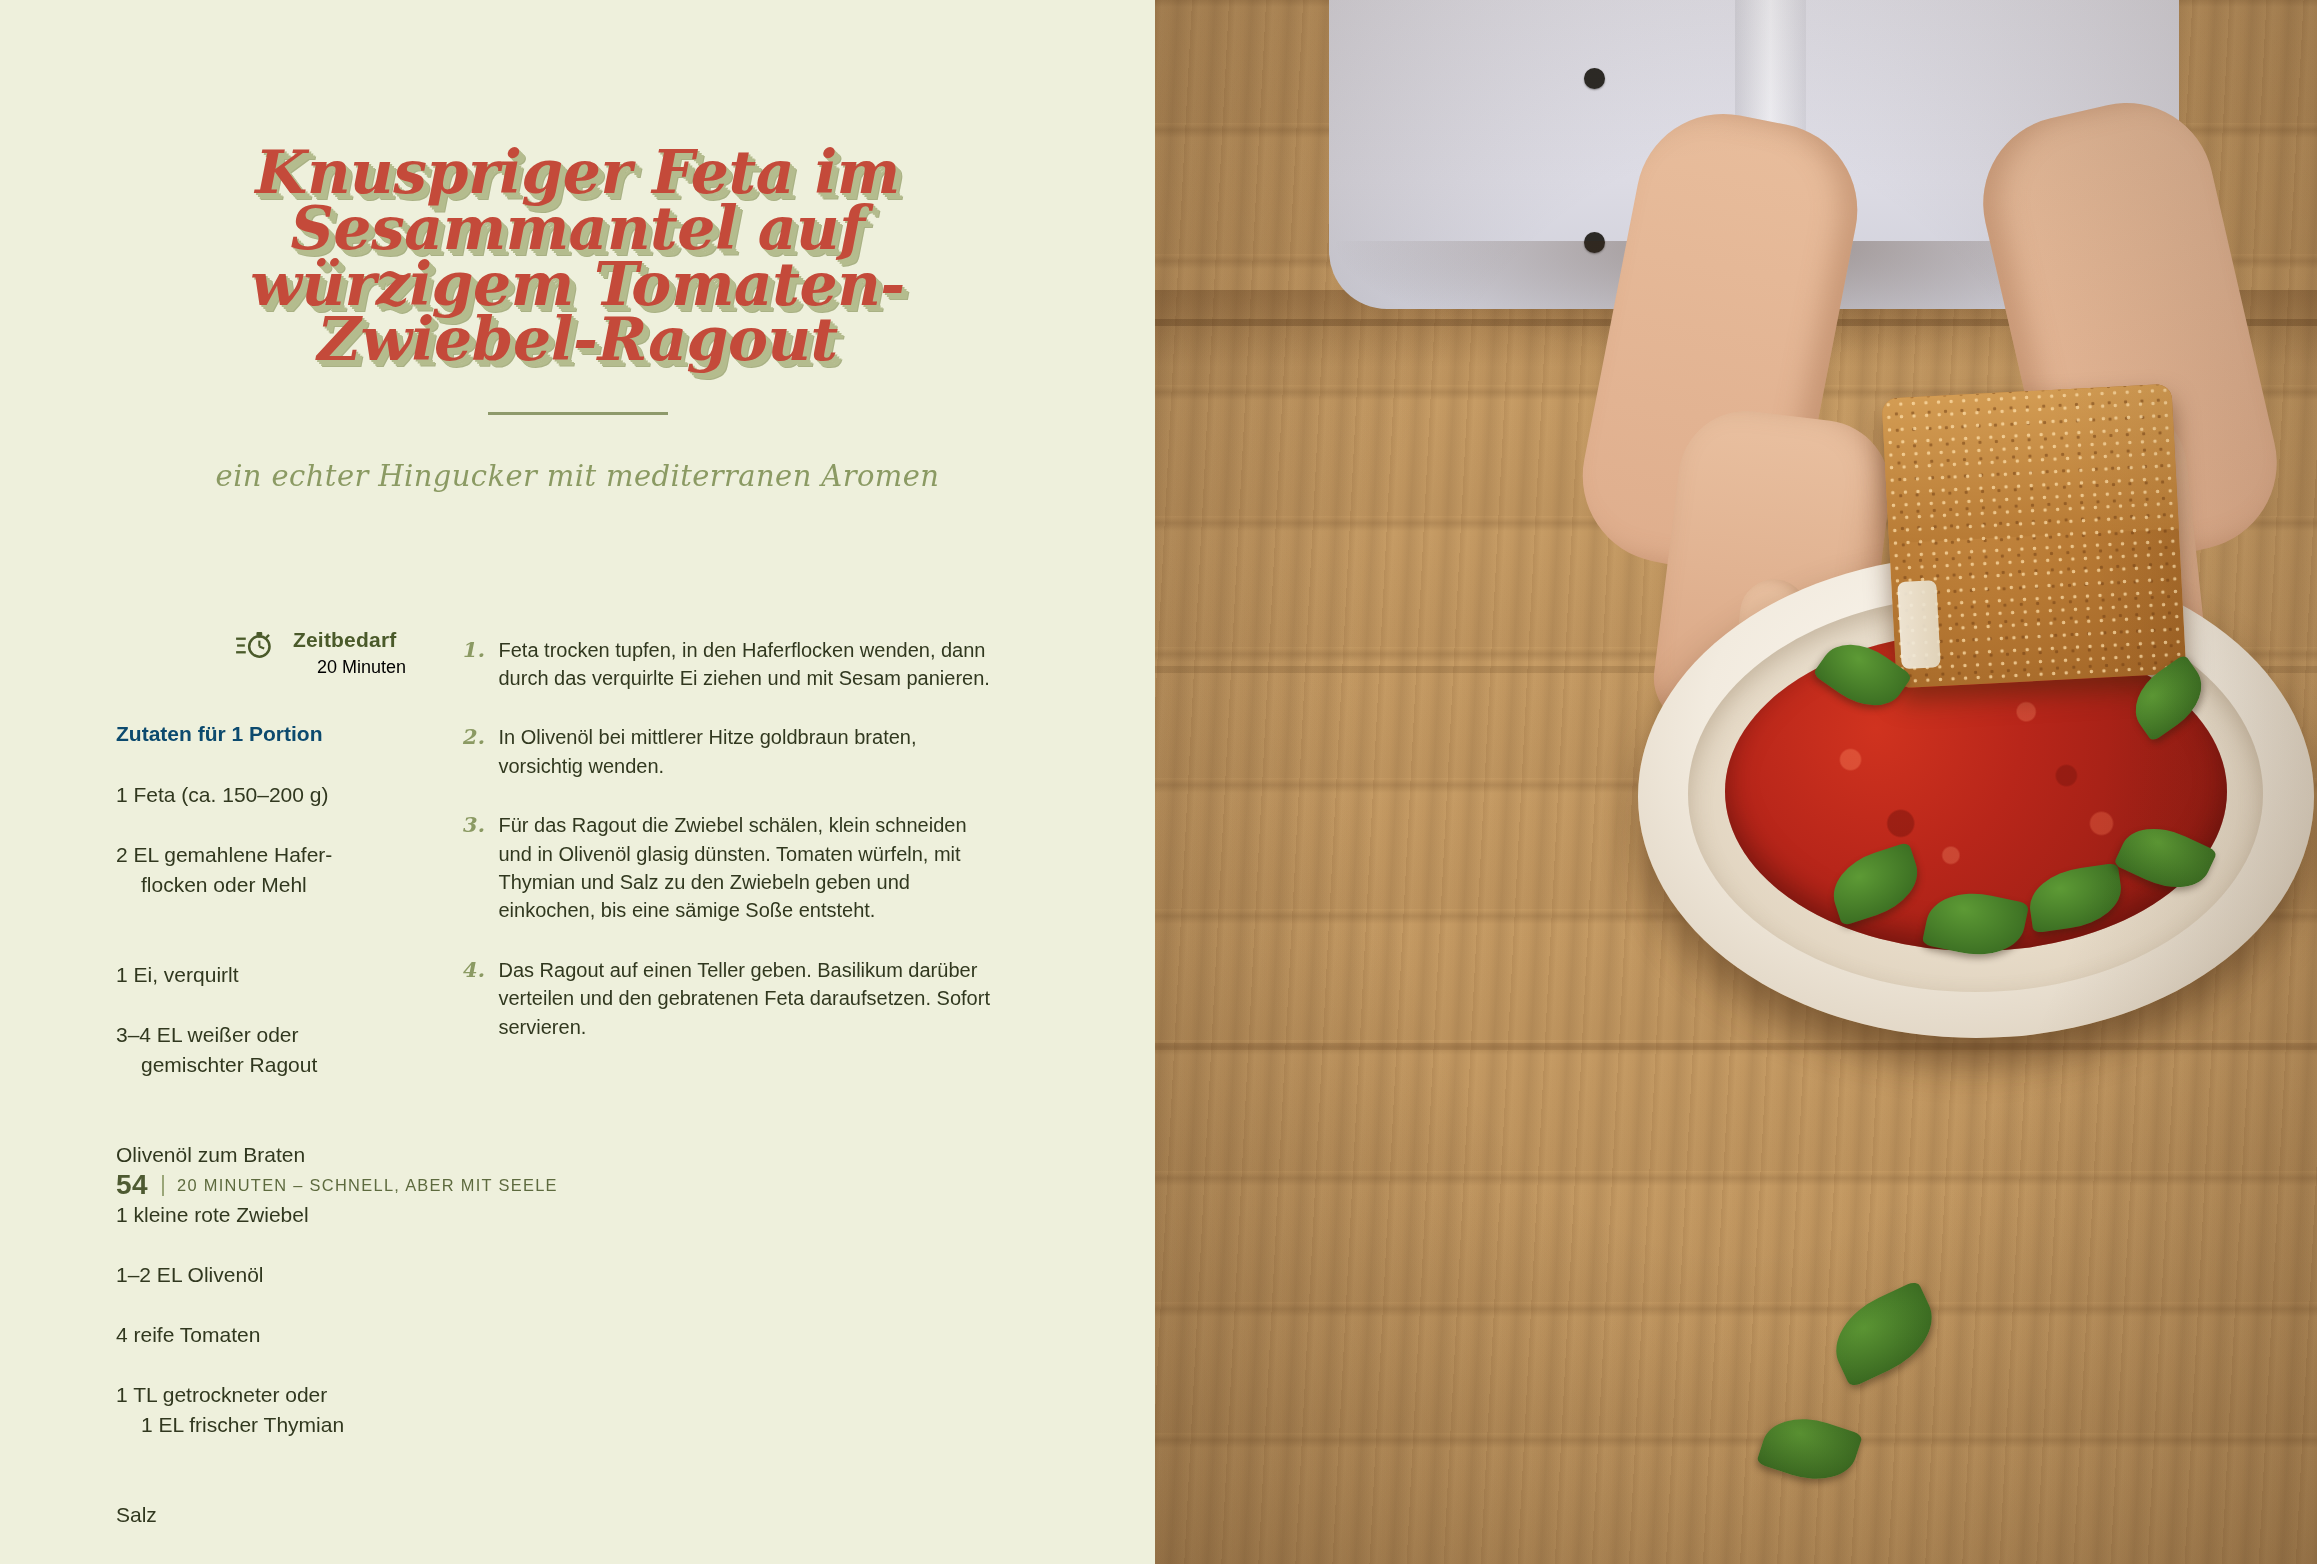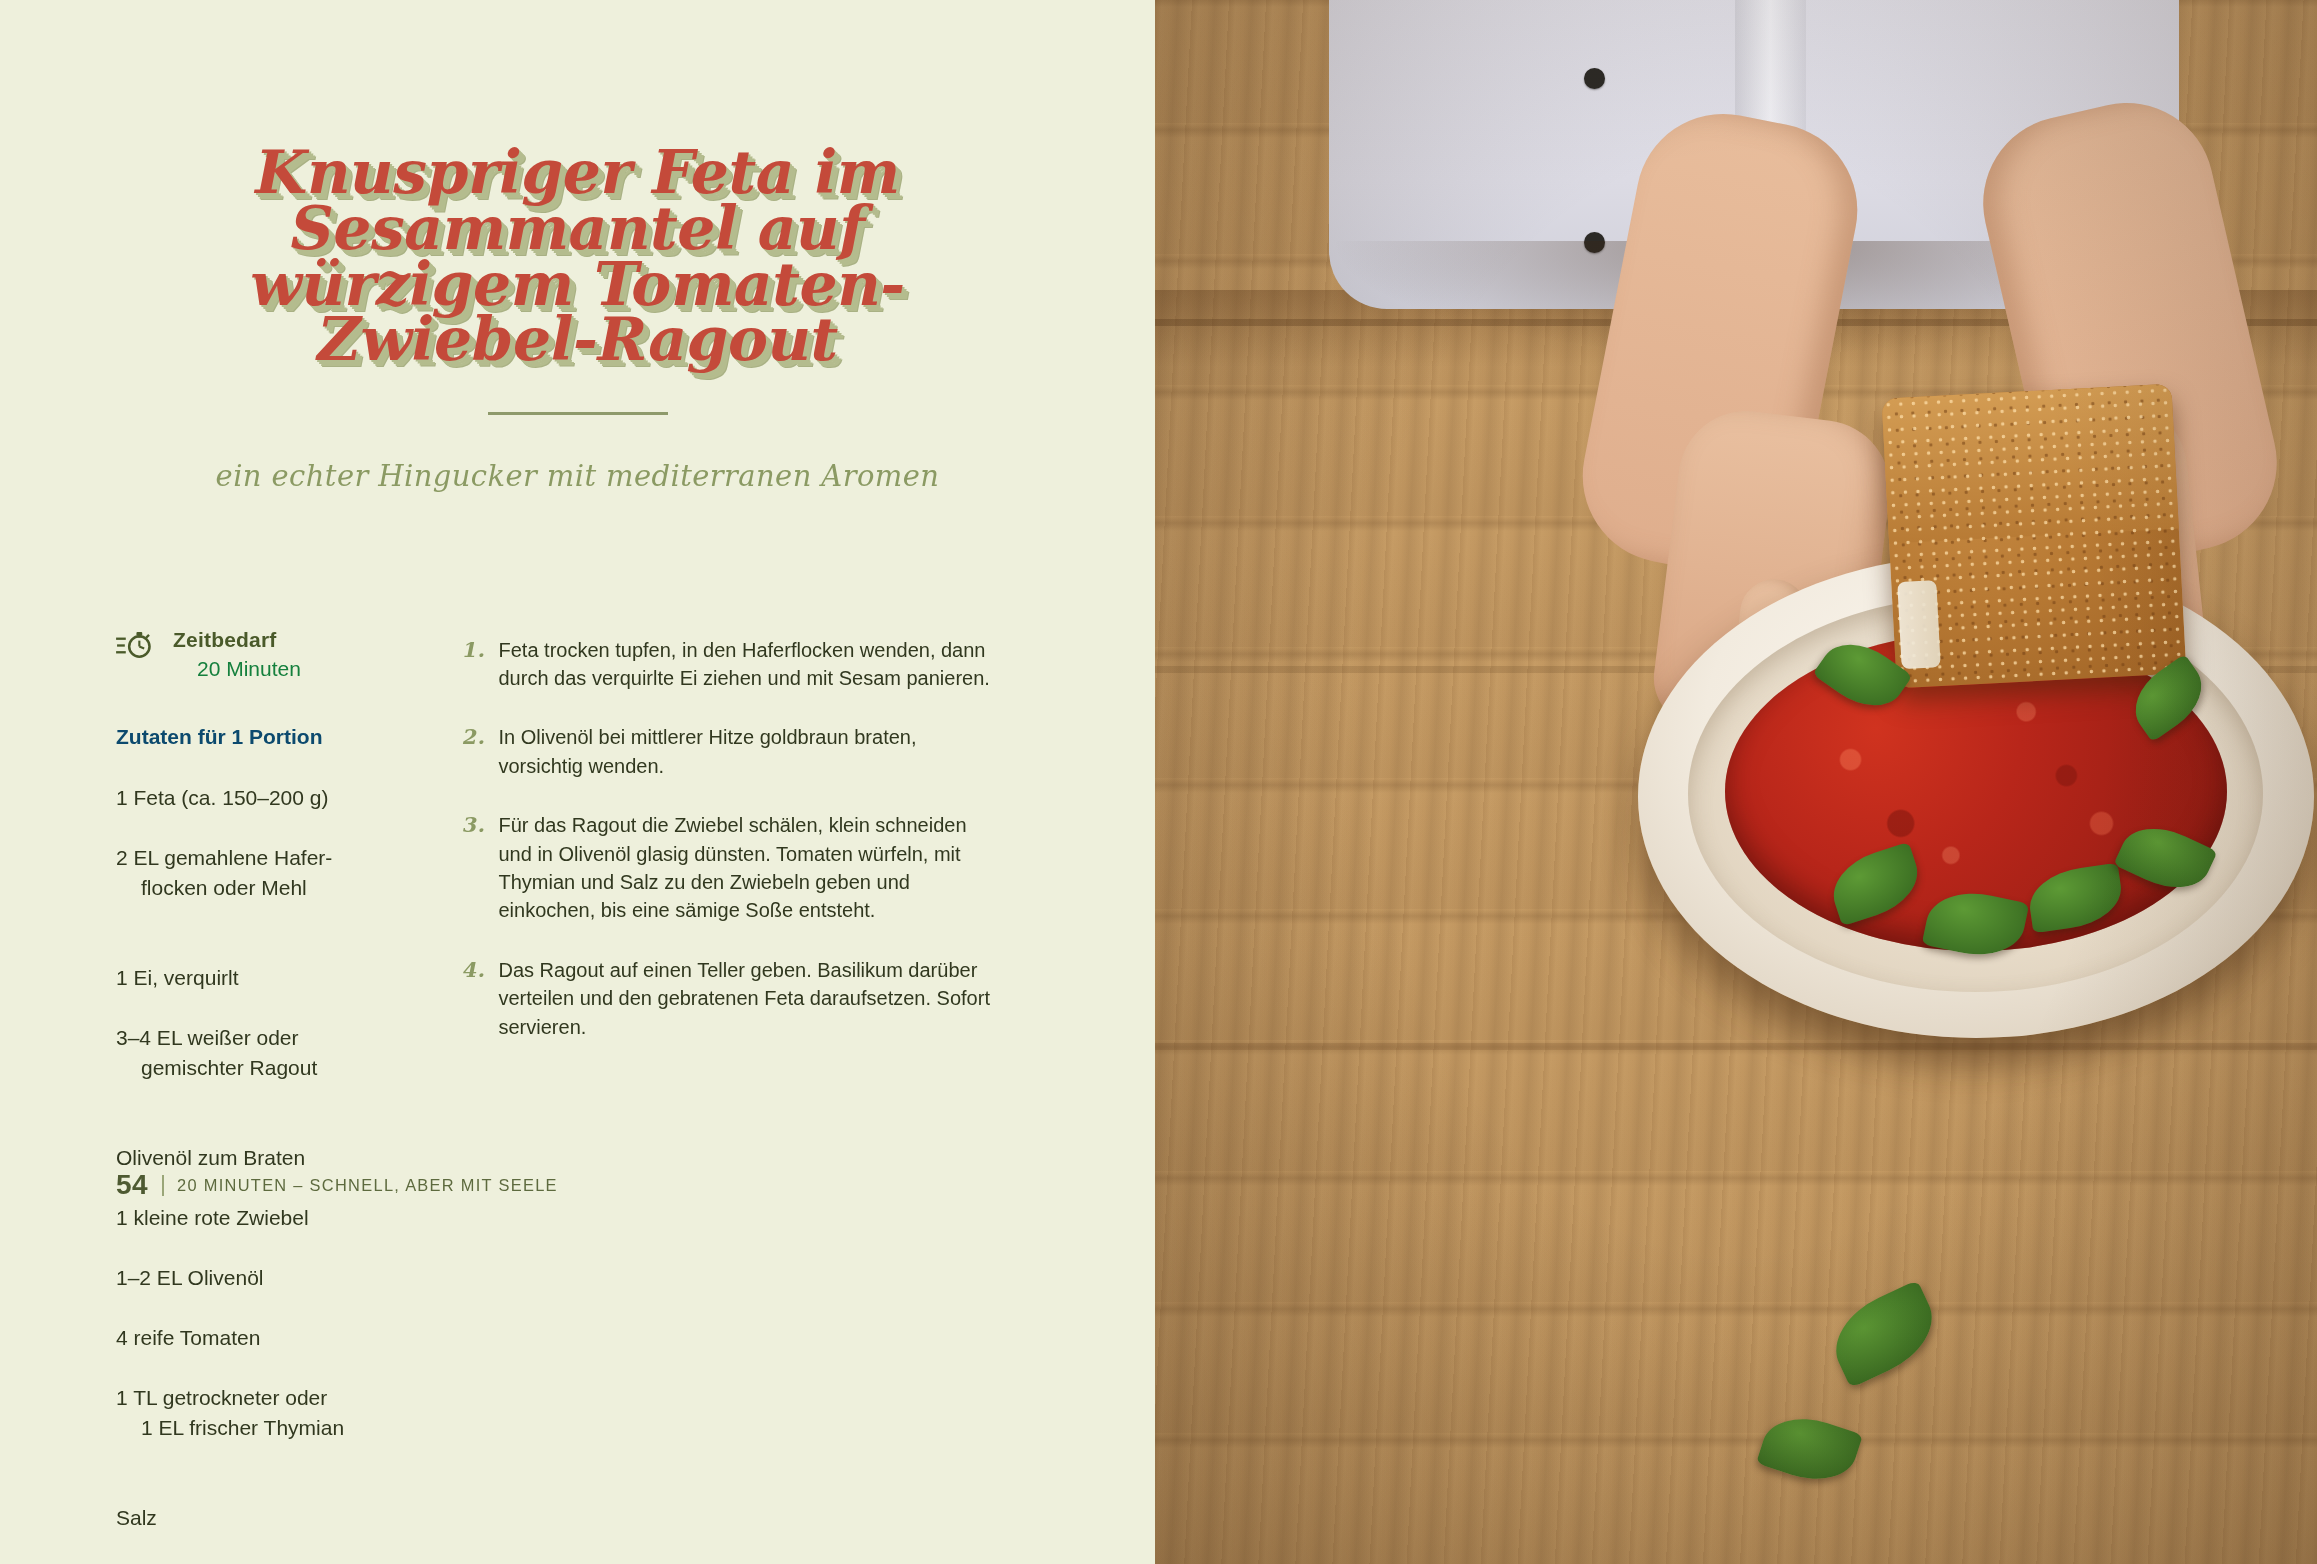--- a/index.html
+++ b/index.html
@@ -71,31 +71,32 @@
     display: flex;
     gap: 54px;
   }
   .col-left { width: 290px; }
   .col-right { width: 541px; padding-top: 7.7px; }
 
   .time-row {
     display: flex;
     align-items: flex-start;
     gap: 20px;
+    justify-content: flex-end;
   }
   .stopwatch-icon { margin-top: 1.9px; }
   .time-label {
     font-size: 21px;
     font-weight: bold;
     color: #4a5a2a;
     letter-spacing: 0.2px;
   }
   .time-value {
-    font-size: 21px;
-    color: #15803d;
+    font-size: 18px;
+    color: #000000;
     margin-top: 4.8px;
     margin-left: 24px;
   }
 
   .ingredients-heading {
     font-size: 21px;
     font-weight: bold;
     color: #0c4a6e;
     margin-top: 44px;
     margin-bottom: 3.9px;

